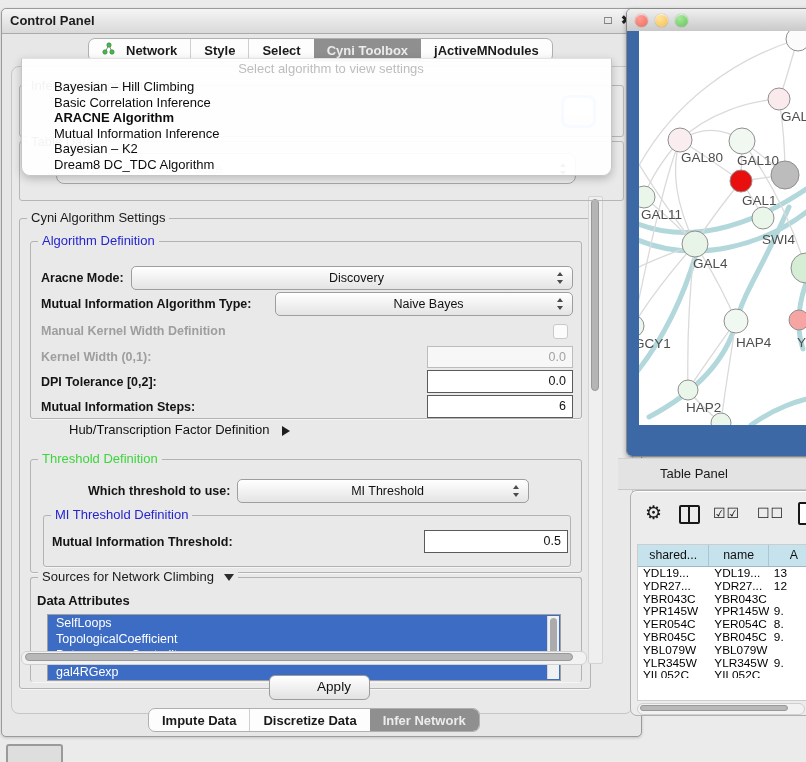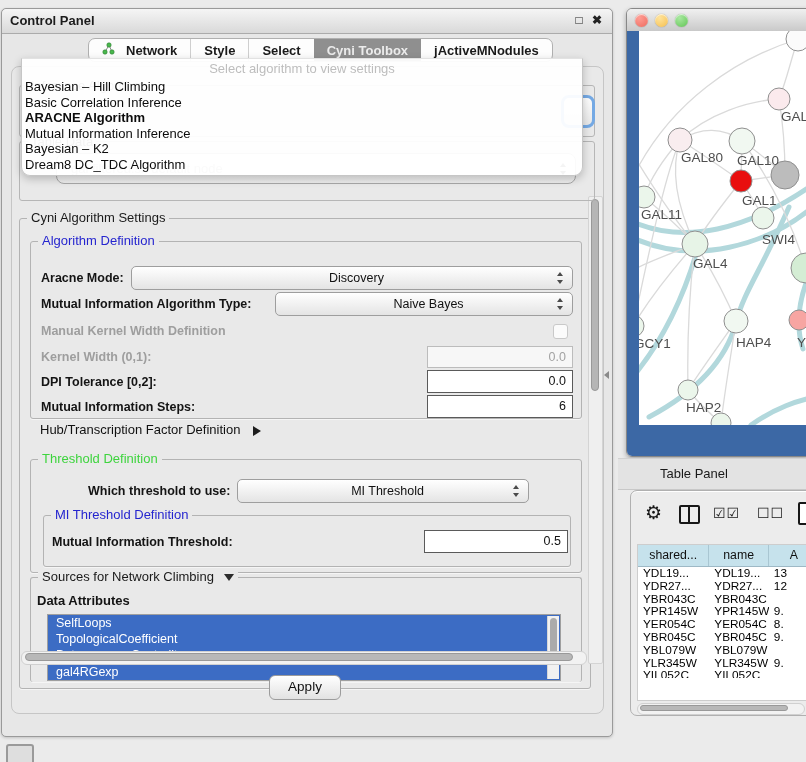--- a/index.html
+++ b/index.html
@@ -1,18 +1,18 @@
 <!DOCTYPE html>
 <html><head>
 <meta charset="utf-8">
 <style>
   html,body{margin:0;padding:0;background:#ebebeb;}
   #screen{position:relative;width:806px;height:762px;overflow:hidden;
           font-family:"Liberation Sans",sans-serif;background:#ebebeb;color:#111;}
-  .abs{position:absolute;}
+  .abs{position:absolute;padding-left:29px;}
 
   
   #control-window{left:1px;top:8px;width:610px;height:727px;background:#e7e7e7;
     border:1px solid #9a9a9a;border-radius:5px;box-shadow:0 1px 3px rgba(0,0,0,.18);}
   .cw-titlebar{position:absolute;left:0;top:0;right:0;height:24px;
     background:linear-gradient(#f5f5f5,#d9d9d9);border-bottom:1px solid #ababab;
     border-radius:5px 5px 0 0;}
   .cw-title{position:absolute;left:8px;top:4px;font-size:13px;font-weight:600;color:#1c1c1c;}
   .cw-btn{position:absolute;top:4px;width:14px;height:14px;font-size:12px;line-height:14px;
     text-align:center;color:#222;cursor:default;}
@@ -295,20 +295,25 @@
 
     <div class="vscrollbar" style="left:586px;top:187px;width:13px;height:466px;">
       <div class="thumb" style="top:2px;height:192px;"></div>
     </div>
     <div class="hscrollbar" style="left:19px;top:642px;width:564px;height:12px;">
       <div class="thumb" style="left:3px;width:548px;"></div>
     </div>
 
     <div class="abs" id="apply-btn">Apply</div>
 
+    <div class="tabbar" id="bottom-tabs">
+        <div class="tab">Impute Data</div>
+        <div class="tab">Discretize Data</div>
+        <div class="tab selected">Infer Network</div>
+      </div>
   </div>
 
   <div class="abs" id="collapse-arrow"></div>
 
   <div class="abs" id="network-window">
     <div class="mac-titlebar">
       <span class="light" style="left: 8px; background: radial-gradient(circle at 35% 30%, rgb(255, 157, 148), rgb(237, 106, 94));" id="light-red"></span>
       <span class="light" style="left: 28px; background: radial-gradient(circle at 35% 30%, rgb(255, 227, 155), rgb(245, 191, 79));" id="light-yellow"></span>
       <span class="light" style="left: 48px; background: radial-gradient(circle at 35% 30%, rgb(168, 232, 160), rgb(97, 197, 84));" id="light-green"></span>
     </div>

